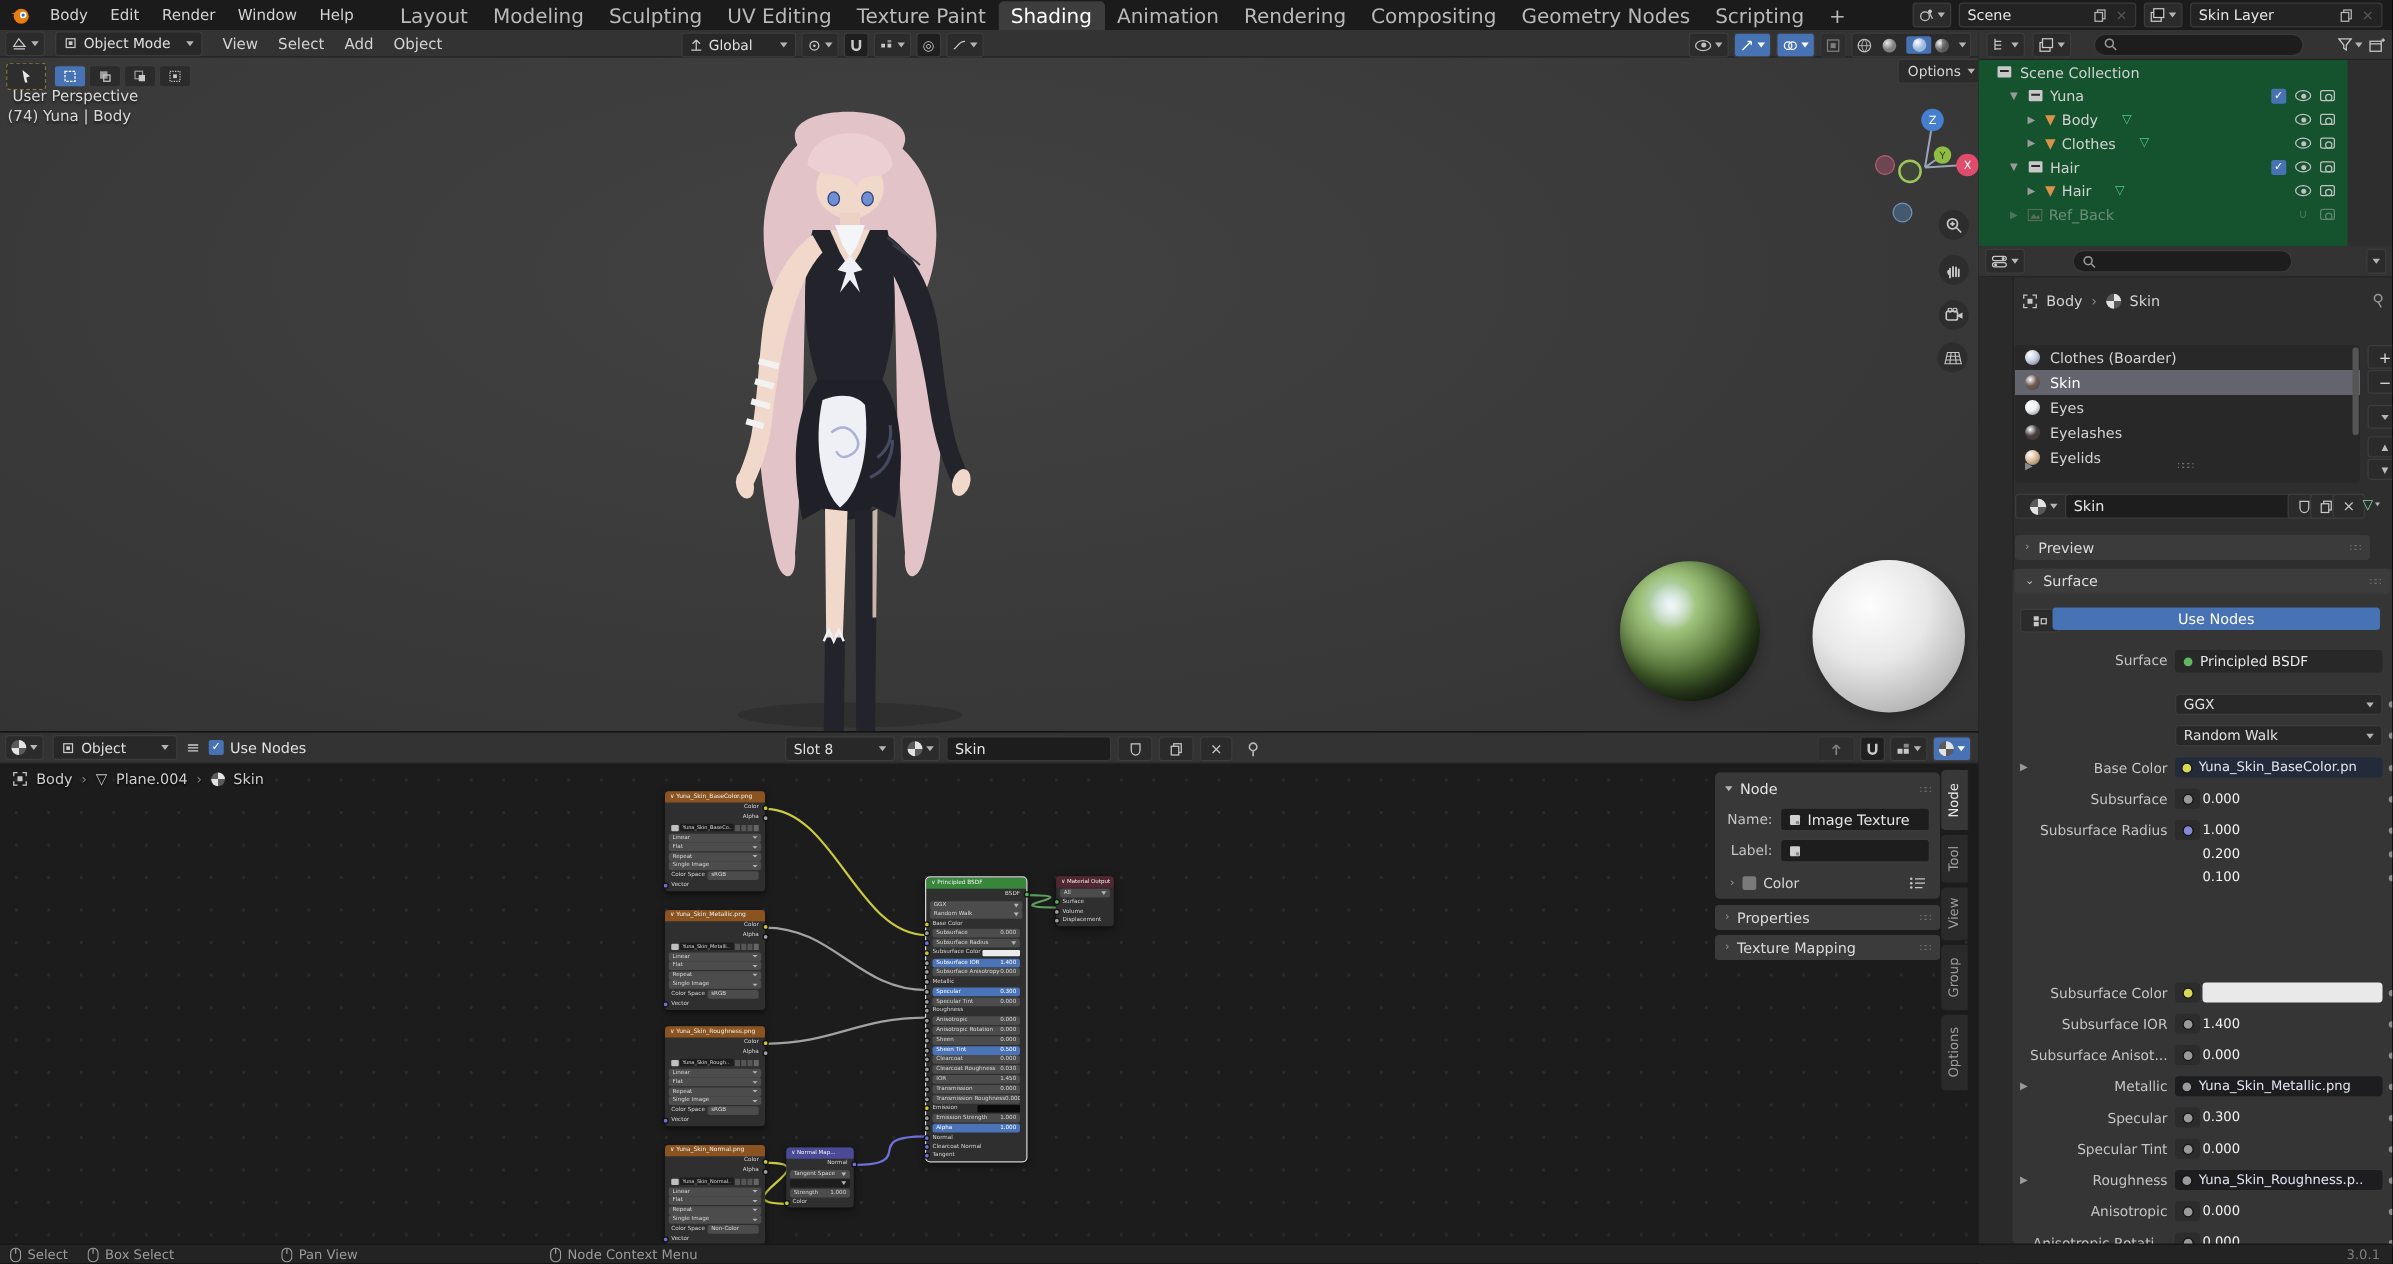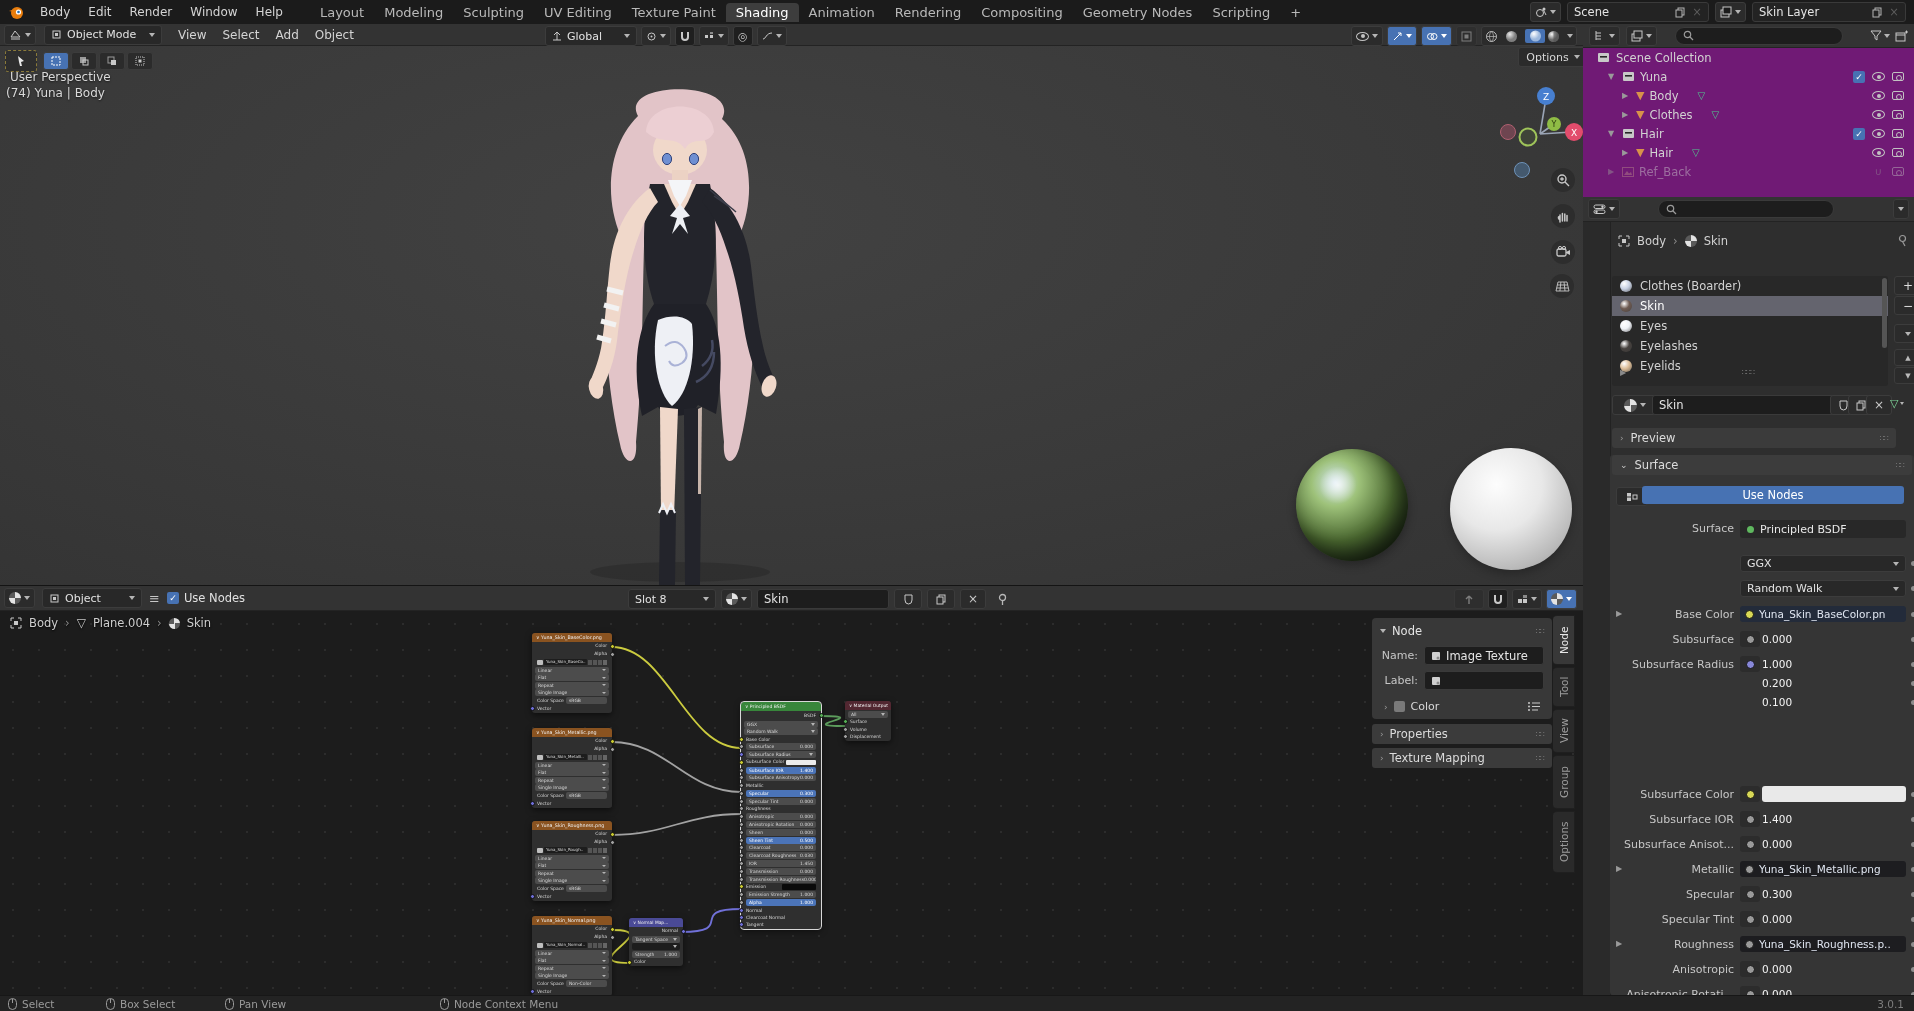--- a/index.html
+++ b/index.html
@@ -10,21 +10,21 @@
   .f{display:flex;align-items:center;}
   .cr{width:0;height:0;border-left:3px solid transparent;border-right:3px solid transparent;border-top:4px solid #b5b5b5;display:inline-block;flex:none;}
   .crs{border-left-width:2.5px;border-right-width:2.5px;border-top-width:3.5px;}
   .dd{background:#282828;border:1px solid #3c3c3c;border-radius:3px;height:18px;display:flex;align-items:center;gap:5px;padding:0 6px;color:#e2e2e2;font-size:11px;white-space:nowrap;}
   .ibtn{background:#2b2b2b;border:1px solid #3c3c3c;border-radius:3px;height:18px;display:flex;align-items:center;gap:3px;padding:0 4px;}
   .tbtn{background:#4772b3;border-radius:3px;}
   .grip{color:#7a7a7a;font-size:8px;letter-spacing:-1px;}
   
   #topbar{left:0;top:0;width:1914px;height:24px;background:#1b1b1b;border-bottom:1px solid #0e0e0e;display:flex;align-items:center;}
   .menu-item{padding:0 9px;color:#d4d4d4;font-size:12px;}
-  .ws-item{padding:2px 10px;color:#b9b9b9;font-size:13px;border-radius:4px 4px 0 0;}
+  .ws-item{padding:2px 10px;color:#b9b9b9;font-size:16px;border-radius:4px 4px 0 0;}
   .ws-item.active{background:#3d3d3d;color:#fff;}
   .idfield{background:#232323;border:1px solid #3a3a3a;border-radius:3px;height:18px;display:flex;align-items:center;padding:0 6px;gap:6px;font-size:11.5px;color:#e5e5e5;}
   
   #vp{left:0;top:24px;width:1583px;height:561px;background:radial-gradient(ellipse at 45% 35%, #424242 0%, #3a3a3a 55%, #333333 100%);overflow:hidden;border-right:1px solid #141414;}
   .ehdr{background:#333333;border-bottom:1px solid #232323;}
   #vp-hdr{left:0;top:0;width:1583px;height:22px;display:flex;align-items:center;gap:8px;padding-left:4px;box-sizing:border-box;}
   #sh{left:0;top:585px;width:1583px;height:410px;background:#1c1c1c;overflow:hidden;border-top:1px solid #141414;border-right:1px solid #141414;}
   #sh-canvas{left:0;top:25px;width:1583px;height:385px;
      background-image:radial-gradient(circle,#2c2c2c 1px,transparent 1.4px);background-size:26px 26px;}
   #right{left:1583px;top:24px;width:331px;height:987px;background:#2e2e2e;}
@@ -894,21 +894,21 @@
             <span class="cr" style="margin-left:2px;"></span>
           </span>
         <span>
             <svg width="13" height="12">
               <rect x="1" y="3" width="9" height="8" fill="none" stroke="#c8c8c8"></rect>
               <path d="M1,5 h9 M10,2 h3 M11.5,.5 v3" stroke="#c8c8c8"></path>
             </svg>
           </span>
       </span>
     </div>
-    <div id="outl" class="a" style="left:0;top:24px;width:331px;height:149px;background:#701a75;overflow:hidden;">
+    <div id="outl" class="a" style="left:0;top:24px;width:295px;height:149px;background:#14532d;overflow:hidden;">
         <div class="orow f" style="padding-left:14px;gap:6px;">
           <svg width="13" height="11">
             <rect x="1" y="1" width="11" height="9" rx="1" fill="#c8c8c8"></rect>
             <rect x="3" y="4" width="7" height="1.6" fill="#272727"></rect>
           </svg>
           <span>Scene Collection</span>
         </div>
         <div class="orow f" style="padding-left:22px;gap:5px;">
       <span class="oexp">▼</span>
           <svg width="13" height="11">
@@ -1165,21 +1165,21 @@
 
   <div id="status" class="a f">
     <span id="st-items" class="f" style="gap:0;">
         <span class="f a" style="left:8px;top:2px;">
           <svg width="9" height="12" style="margin-right:5px;">
             <rect x="0.5" y="0.5" width="8" height="11" rx="4" fill="none" stroke="#9a9a9a"></rect>
             <line x1="4.5" y1="1" x2="4.5" y2="5" stroke="#9a9a9a"></line>
           </svg>
           <span>Select</span>
         </span>
-        <span class="f a" style="left:70px;top:2px;margin-left:36px;">
+        <span class="f a" style="left:70px;top:2px;">
           <svg width="9" height="12" style="margin-right:5px;">
             <rect x="0.5" y="0.5" width="8" height="11" rx="4" fill="none" stroke="#9a9a9a"></rect>
             <line x1="4.5" y1="1" x2="4.5" y2="5" stroke="#9a9a9a"></line>
           </svg>
           <span>Box Select</span>
         </span>
         <span class="f a" style="left:225px;top:2px;">
           <svg width="9" height="12" style="margin-right:5px;">
             <rect x="0.5" y="0.5" width="8" height="11" rx="4" fill="none" stroke="#9a9a9a"></rect>
             <line x1="4.5" y1="1" x2="4.5" y2="5" stroke="#9a9a9a"></line>

